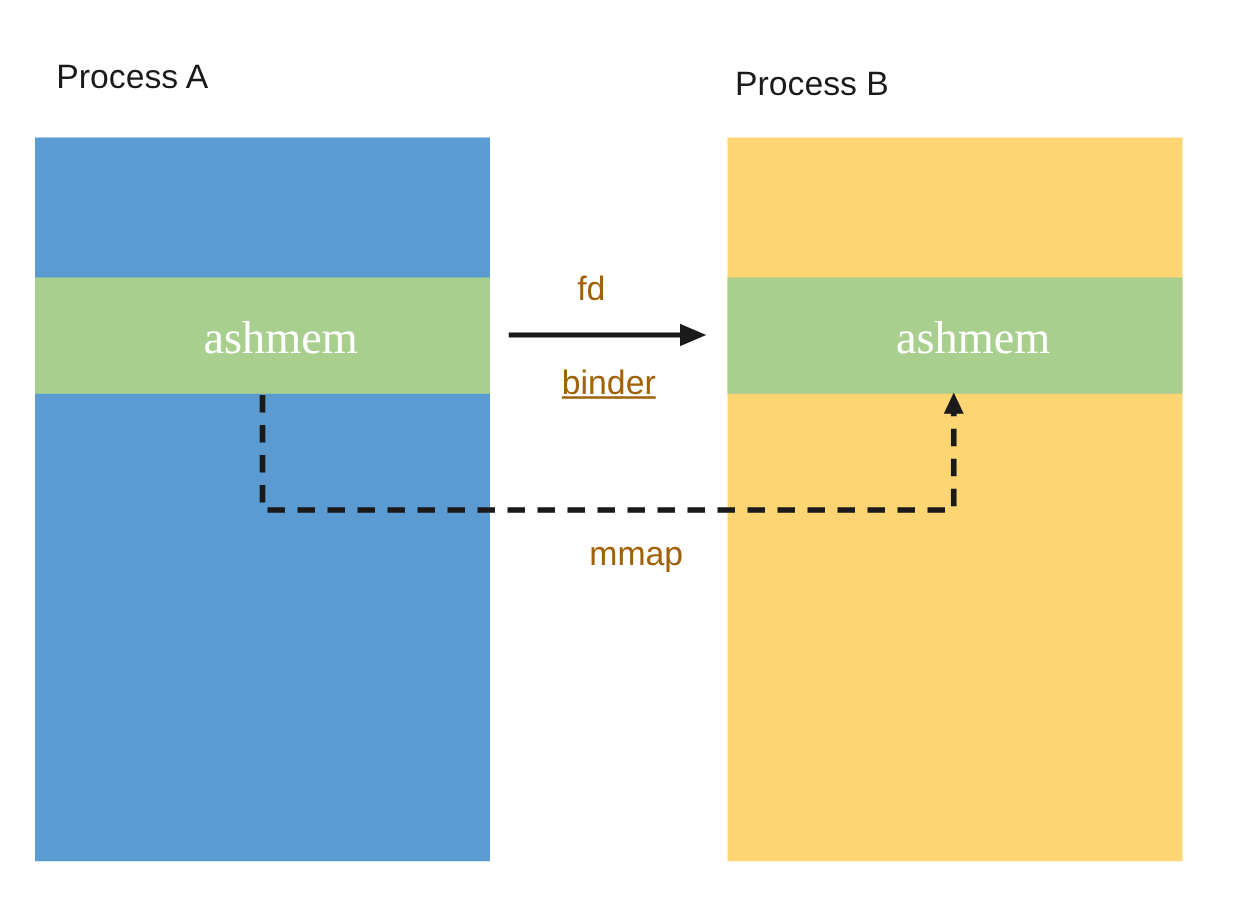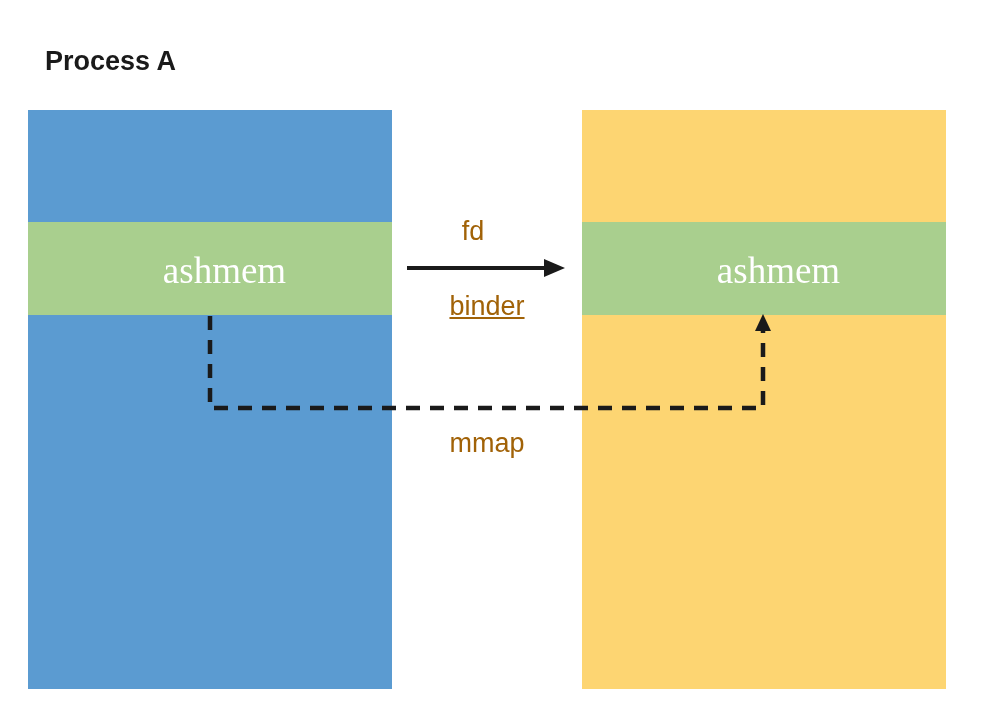--- a/index.html
+++ b/index.html
@@ -11,21 +11,21 @@
   .canvas {
     position: relative;
     width: 986px;
     height: 724px;
     background: #ffffff;
     overflow: hidden;
   }
   .process-title {
     position: absolute;
     font-size: 27px;
-    font-weight: bold;
+    font-weight: normal;
     color: #1a1a1a;
     letter-spacing: 0px;
     white-space: nowrap;
   }
   .title-a { left: 45px; top: 46px; }
   .title-b { left: 588px; top: 52px; }
 
   .process-box {
     position: absolute;
     top: 110px;
@@ -66,29 +66,30 @@
 
   .conn-label {
     position: absolute;
     font-size: 27px;
     color: #a16207;
     transform: translateX(-50%);
     white-space: nowrap;
   }
   .label-fd     { left: 473px; top: 216px; }
   .label-binder { left: 487px; top: 291px; text-decoration: underline; }
-  .label-mmap   { left: 487px; top: 428px; }
+  .label-mmap   { left: 509px; top: 428px; }
 </style>
 </head>
 <body>
 
 <div class="canvas">
 
   <div class="process-title title-a">Process A</div>
 
+  <div class="process-title title-b">Process B</div>
 
   <div class="process-box box-a">
     <div class="ashmem-band">
       <span class="ashmem-label">ashmem</span>
     </div>
   </div>
 
   <div class="process-box box-b">
     <div class="ashmem-band">
       <span class="ashmem-label">ashmem</span>

